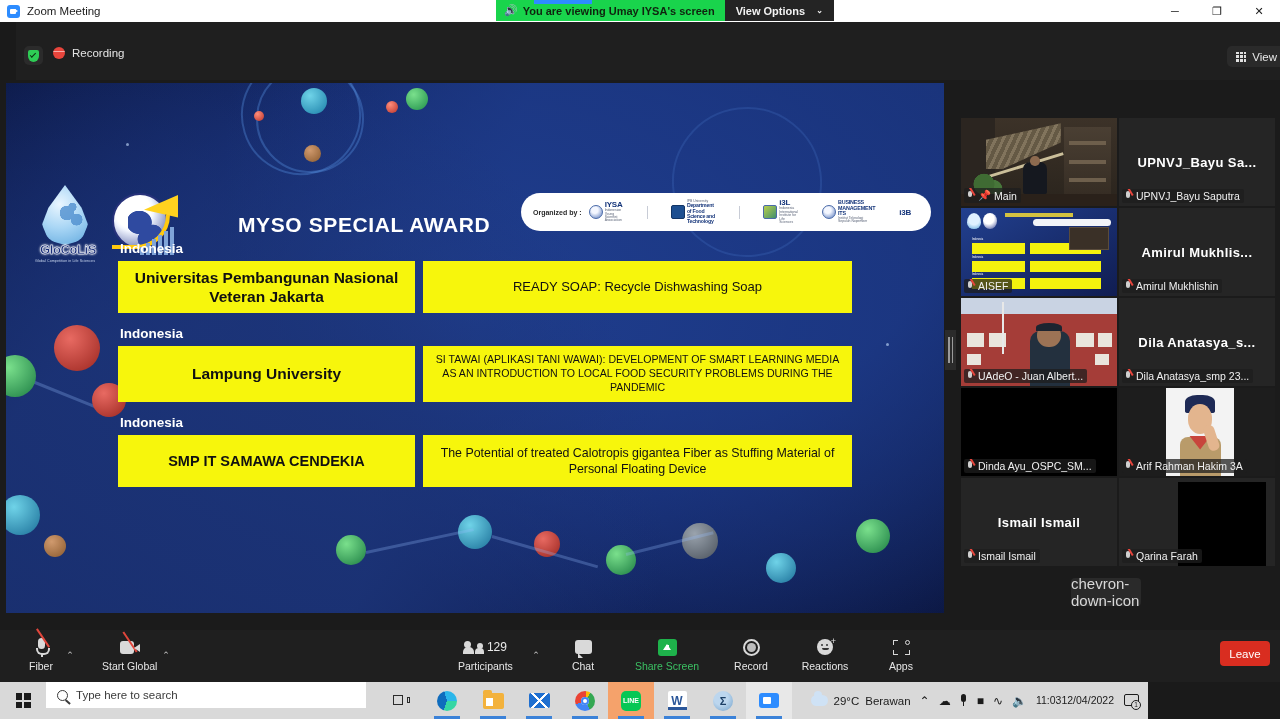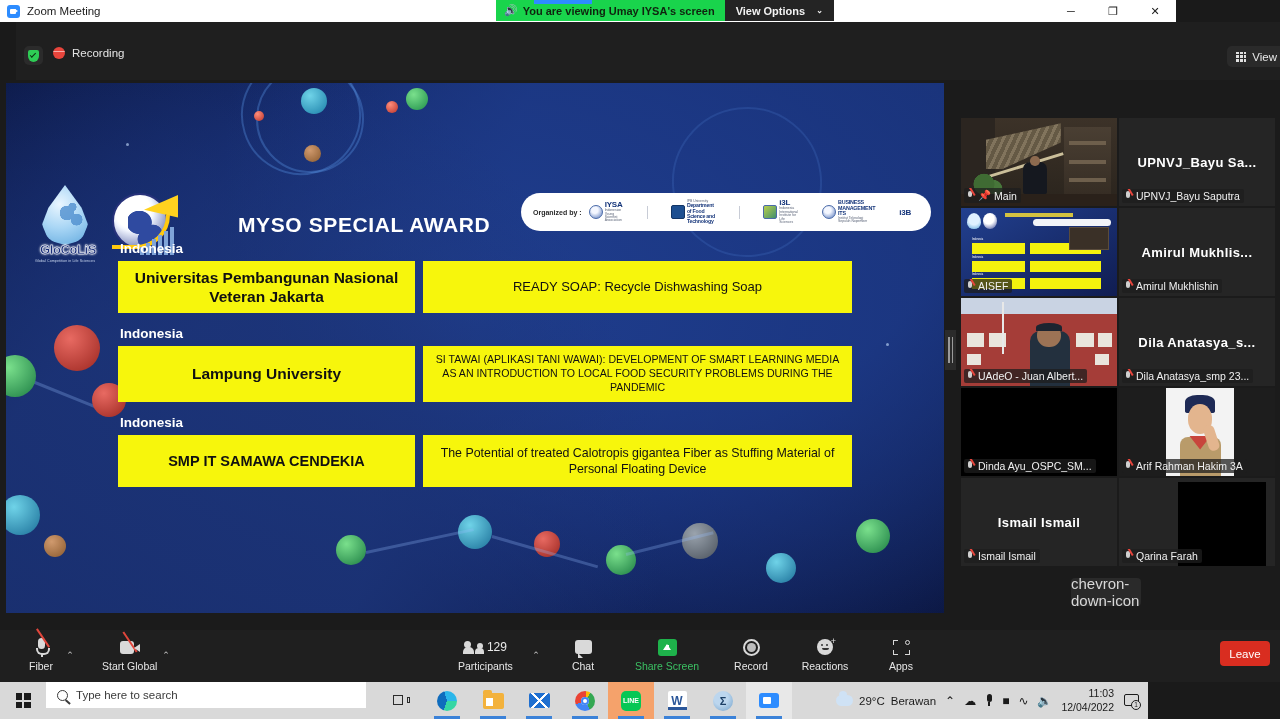--- a/index.html
+++ b/index.html
@@ -5,21 +5,21 @@
   * { box-sizing: border-box; margin: 0; padding: 0; }
   html, body {
     width: 1280px; height: 719px;
     font-family: "Liberation Sans", sans-serif;
     overflow: hidden; background: #1a1a1a;
   }
   #app { position: relative; width: 1280px; height: 719px; }
 
   
   .titlebar {
-    position: absolute; left: 0; top: 0; width: 1176px; height: 22px;
+    position: absolute; left: 0; top: 0; width: 1280px; height: 22px;
     background: #ffffff; display: flex; align-items: center;
   }
   .tb-icon {
     width: 13px; height: 13px; margin-left: 7px; border-radius: 3px;
     background: #2d8cff; position: relative; flex: none;
   }
   .tb-icon::after {
     content: ""; position: absolute; left: 2.5px; top: 4px;
     width: 6px; height: 5px; border-radius: 1px; background: #fff;
   }
@@ -526,21 +526,21 @@
   .weather { display:flex; align-items:center; gap:6px; }
   .cloud-ico {
     width:17px; height:11px; background:#cfe2f5; border-radius:6px; position:relative;
   }
   .cloud-ico::before {
     content:""; position:absolute; left:3px; top:-4px; width:8px; height:8px;
     background:#cfe2f5; border-radius:50%;
   }
   .tray-ico { color:#1b1b1b; font-size:12px; display:flex; align-items:center; }
   .clock {
-    display:flex; flex-direction:column; align-items:flex-end;
+    display:flex; flex-direction:row; align-items:flex-end;
     font-size:10.5px; line-height:1.25; color:#1b1b1b;
   }
   .notif {
     width:17px; height:16px; position:relative;
   }
   .notif::before {
     content:""; position:absolute; left:1px; top:1px; width:13px; height:10px;
     border:1.5px solid #1b1b1b; border-radius:2px;
   }
   .notif-badge {

